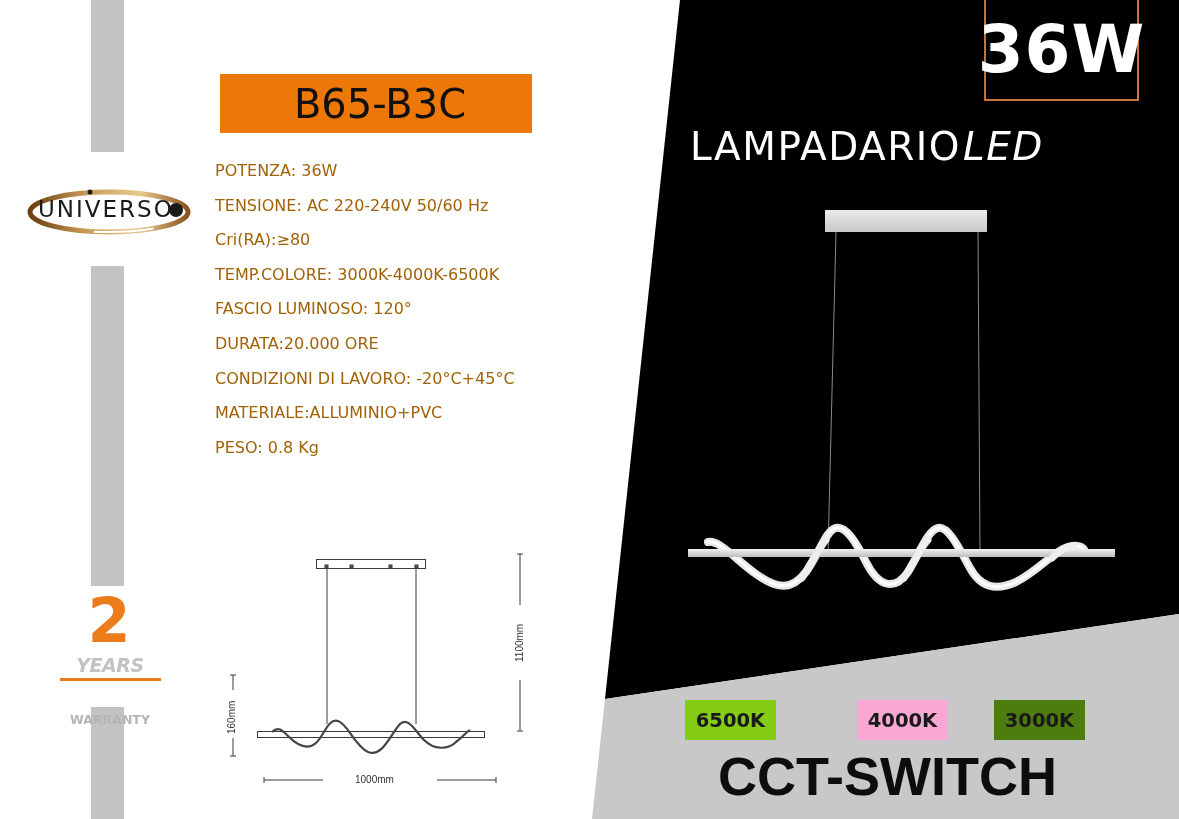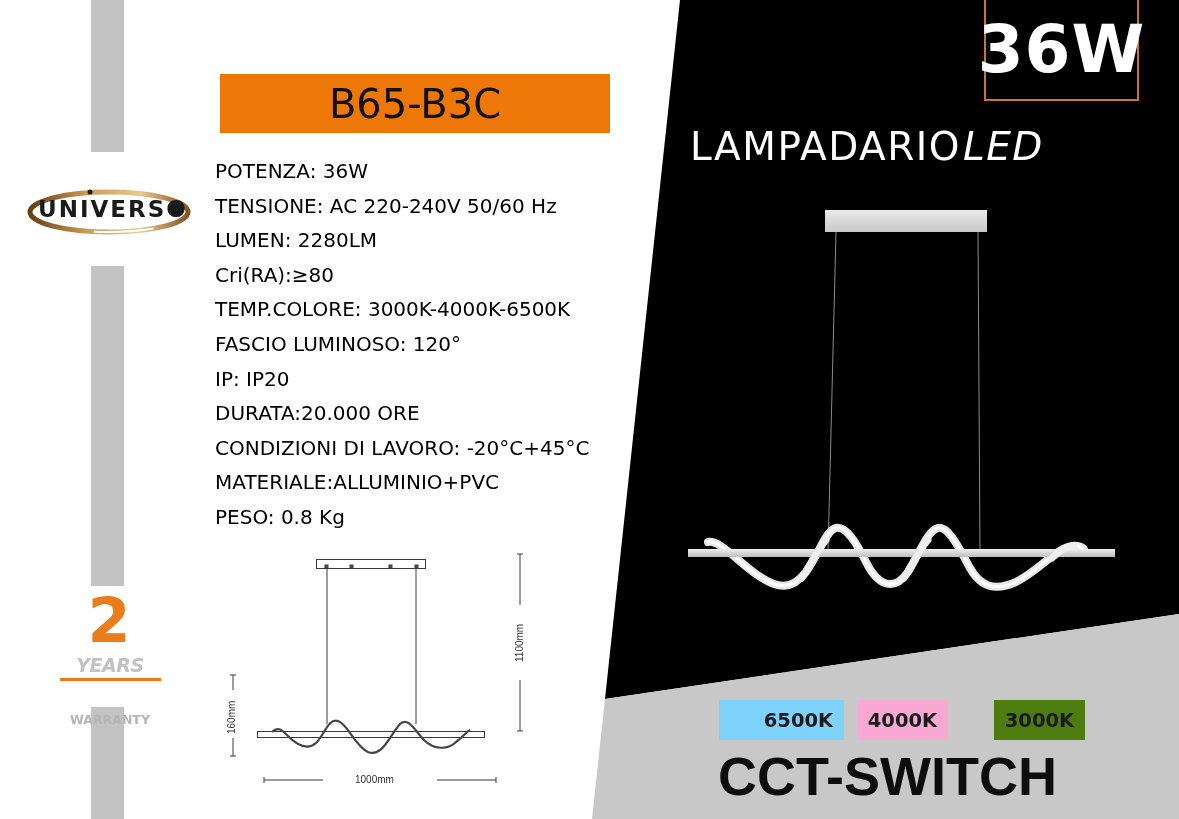--- a/index.html
+++ b/index.html
@@ -10,37 +10,37 @@
   }
   .abs { position: absolute; }
 
   
   .gbar { position: absolute; left: 91px; width: 33px; background: #c3c3c3; }
 
   
   .logo { left: 26px; top: 180px; width: 166px; height: 60px; }
   .logo-text {
     position: absolute; left: 12px; top: 16px;
-    font-family: "DejaVu Sans", sans-serif; font-weight: bold;
+    font-family: "DejaVu Sans", sans-serif; font-weight: normal;
     font-size: 23px; letter-spacing: 2px; color: #1a1a1a;
   }
 
   
   .model-box {
-    left: 220px; top: 74px; width: 390px; height: 59px;
-    background: #ed7707; display: flex; align-items: center; justify-content: center;
+    left: 220px; top: 74px; width: 304px; height: 59px;
+    background: #ed7707; display: flex; align-items: center; justify-content: center; padding-left: 8px;
   }
   .model-text {
     font-family: "DejaVu Sans", sans-serif; font-size: 40px; color: #111; letter-spacing: 0px;
   }
 
   
   .specs { left: 215px; top: 154px; }
   .spec-line {
-    font-family: "DejaVu Sans", sans-serif; font-size: 20px; color: #000000;
+    font-family: "DejaVu Sans", sans-serif; font-size: 16px; color: #a16207;
     height: 34.6px; line-height: 34.6px; white-space: nowrap;
   }
 
   
   .w-two {
     left: 86px; top: 588px; width: 46px; text-align: center;
     font-family: "DejaVu Sans", sans-serif; font-weight: bold; font-size: 62px; color: #ec7c1a;
     line-height: 66px;
   }
   .w-years {
@@ -116,25 +116,23 @@
   <span class="logo-text">UNIVERSO</span>
 </div>
 
 <div class="abs model-box">
   <span class="model-text">B65-B3C</span>
 </div>
 
 <div class="abs specs">
   <div class="spec-line">POTENZA: 36W</div>
   <div class="spec-line">TENSIONE: AC 220-240V 50/60 Hz</div>
-  <div class="spec-line">LUMEN: 2280LM</div>
   <div class="spec-line">Cri(RA):≥80</div>
   <div class="spec-line">TEMP.COLORE: 3000K-4000K-6500K</div>
   <div class="spec-line">FASCIO LUMINOSO: 120°</div>
-  <div class="spec-line">IP: IP20</div>
   <div class="spec-line">DURATA:20.000 ORE</div>
   <div class="spec-line">CONDIZIONI DI LAVORO: -20°C+45°C</div>
   <div class="spec-line">MATERIALE:ALLUMINIO+PVC</div>
   <div class="spec-line">PESO: 0.8 Kg</div>
 </div>
 
 <div class="abs" style="left:80px; top:593px; width:60px; height:60px; background:#ffffff;"></div>
 <div class="abs w-two">2</div>
 <div class="abs w-years">YEARS</div>
 <div class="abs w-line"></div>
@@ -206,21 +204,21 @@
   <path d="M28 342 C 40 340, 56 360, 76 374 C 98 390, 112 390, 126 372 C 140 352, 146 330, 156 328 C 166 326, 176 342, 186 362 C 198 386, 214 392, 228 372 C 240 352, 248 330, 258 328 C 268 326, 278 346, 290 368 C 300 386, 314 392, 336 382 C 360 370, 376 348, 392 346 C 402 345, 406 350, 404 352" fill="none" stroke="#e8e8e8" stroke-width="8" stroke-linecap="round"></path>
   <path d="M28 342 C 40 340, 56 360, 76 374 C 98 390, 112 390, 126 372 C 140 352, 146 330, 156 328 C 166 326, 176 342, 186 362 C 198 386, 214 392, 228 372 C 240 352, 248 330, 258 328 C 268 326, 278 346, 290 368 C 300 386, 314 392, 336 382 C 360 370, 376 348, 392 346 C 402 345, 406 350, 404 352" fill="none" stroke="#ffffff" stroke-width="3" stroke-linecap="round"></path>
 
   <rect x="8" y="349" width="427" height="8" fill="url(#barG)"></rect>
 
   <path d="M122 378 C 134 358, 140 346, 146 340" fill="none" stroke="#eeeeee" stroke-width="7" stroke-linecap="round"></path>
   <path d="M224 378 C 236 358, 242 346, 248 340" fill="none" stroke="#eeeeee" stroke-width="7" stroke-linecap="round"></path>
   <path d="M372 358 C 380 350, 388 346, 394 346" fill="none" stroke="#eeeeee" stroke-width="7" stroke-linecap="round"></path>
 </svg>
 
-<div class="badge" style="left: 719px; background: #7dd3fc; padding-left: 34px;">
+<div class="badge" style="left: 685px; background: #84cc16;">
   <span>6500K</span>
 </div>
 <div class="badge" style="left: 857px; background: #f9a8d4;">
   <span>4000K</span>
 </div>
 <div class="badge" style="left: 994px; background: #4d7c0f;">
   <span>3000K</span>
 </div>
 
 <div class="abs cct">CCT-SWITCH</div>

